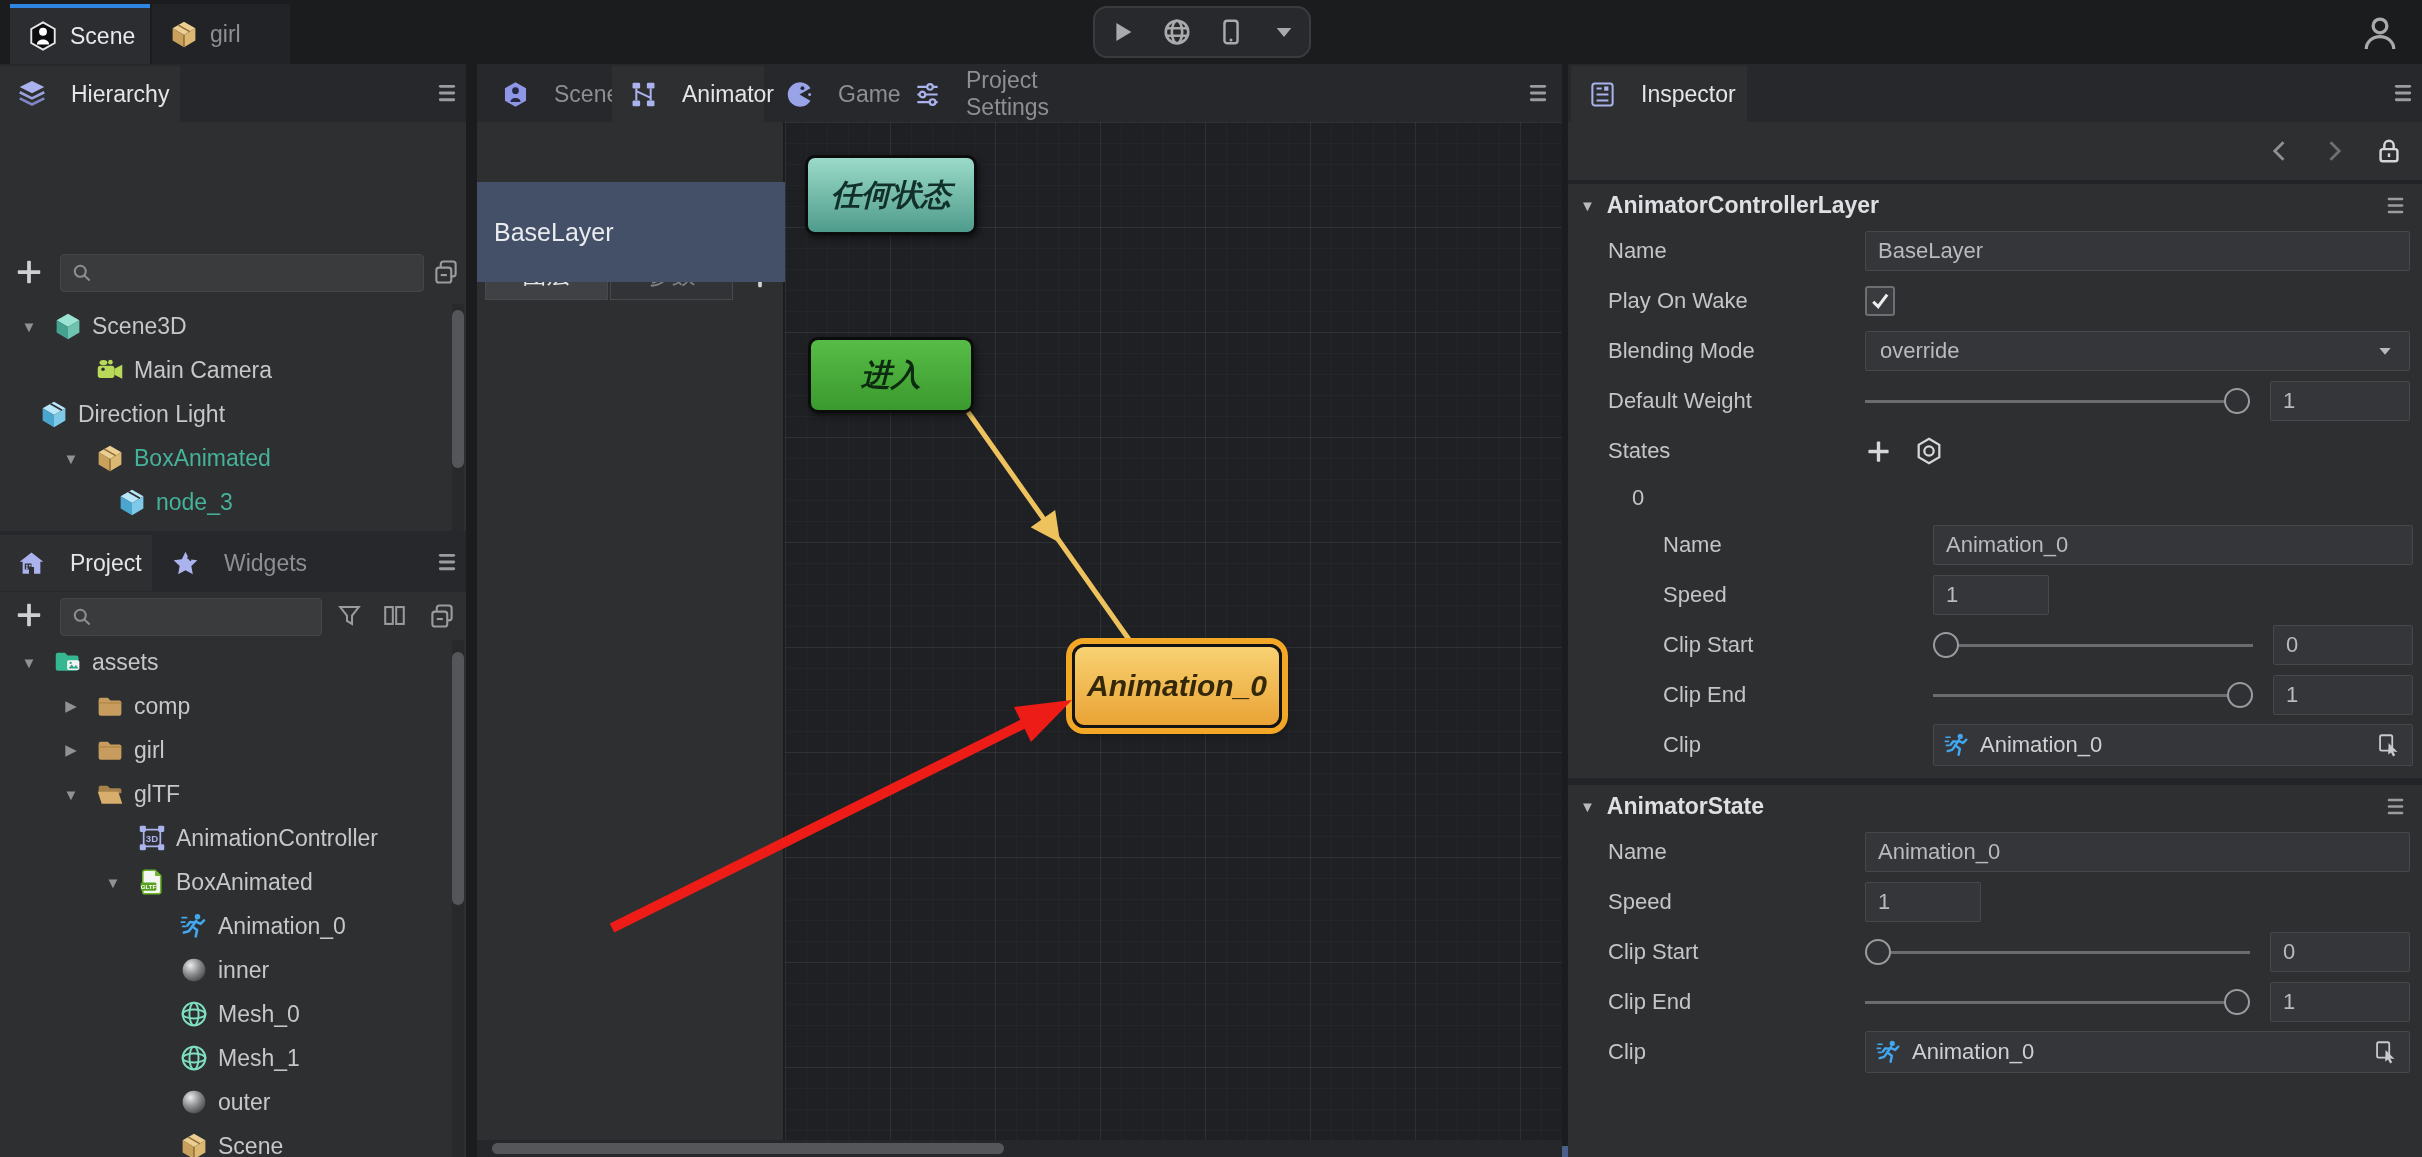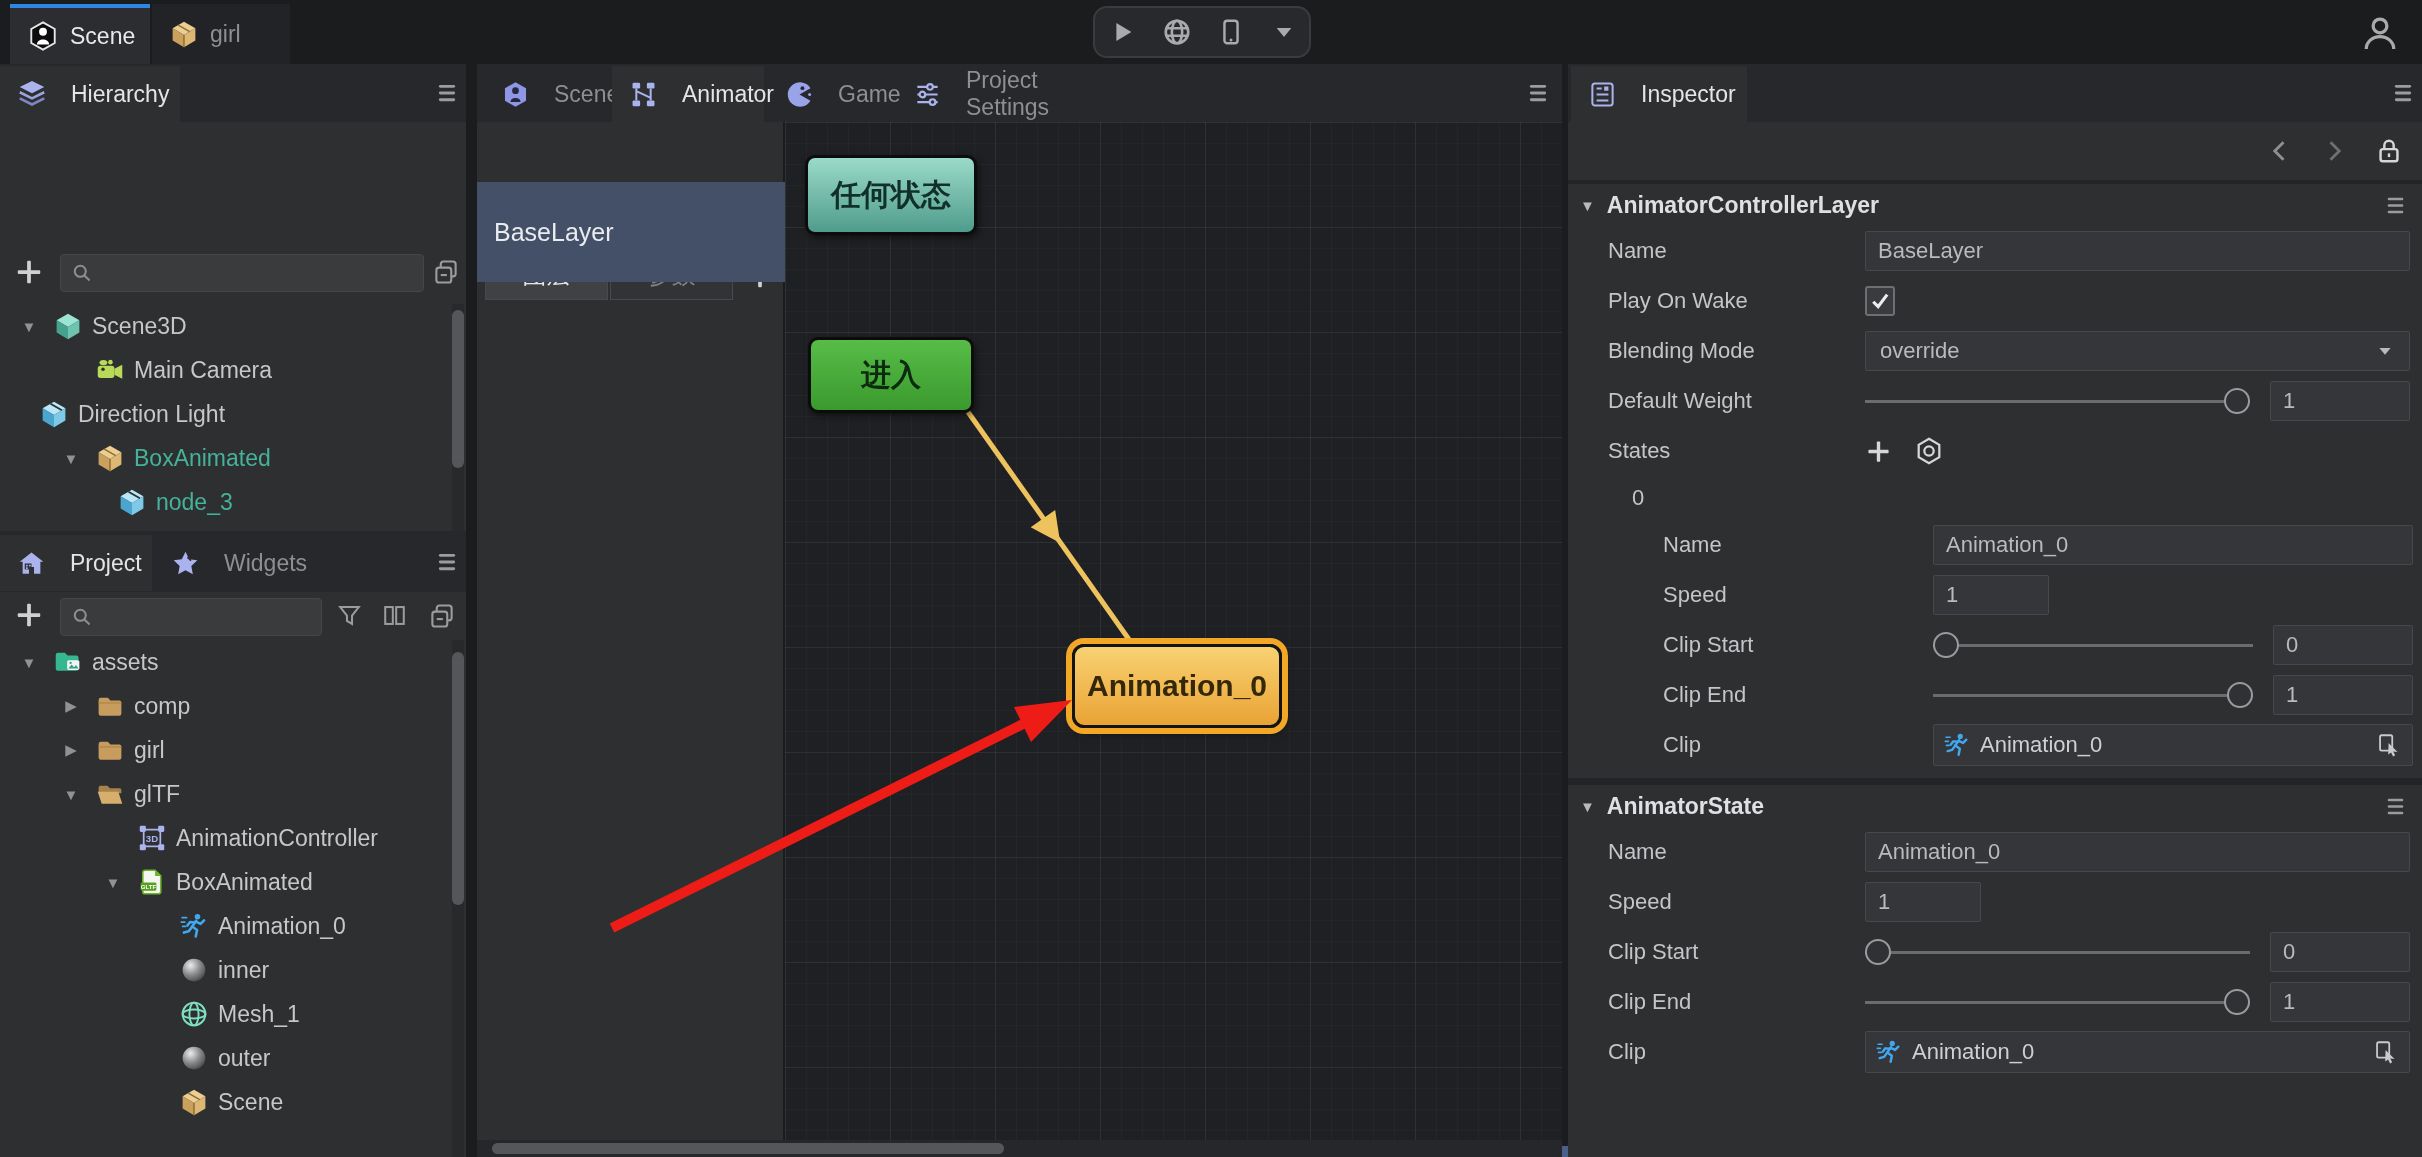--- a/index.html
+++ b/index.html
@@ -547,20 +547,27 @@
           <svg class="ic" width="28" height="28">
             <use href="#sym-sphere"></use>
           </svg>
           <span class="tlabel">inner</span>
         </div>
         <div class="trow" style="padding-left: 140px;">
           <span class="tarrow"></span>
           <svg class="ic" width="28" height="28">
             <use href="#sym-wire-sphere"></use>
           </svg>
+          <span class="tlabel">Mesh_0</span>
+        </div>
+        <div class="trow" style="padding-left: 140px;">
+          <span class="tarrow"></span>
+          <svg class="ic" width="28" height="28">
+            <use href="#sym-wire-sphere"></use>
+          </svg>
           <span class="tlabel">Mesh_1</span>
         </div>
         <div class="trow" style="padding-left: 140px;">
           <span class="tarrow"></span>
           <svg class="ic" width="28" height="28">
             <use href="#sym-sphere"></use>
           </svg>
           <span class="tlabel">outer</span>
         </div>
         <div class="trow" style="padding-left: 140px;">
@@ -586,21 +593,21 @@
         <span>参数</span>
       </div>
     <svg class="ic plus-glyph" style="position:absolute;left:268px;top:139px;" width="30" height="30">
         <use href="#sym-plus"></use>
       </svg>
     <div class="layer-card" style="left:0;top:60px;width:306px;height:100px;">
       <span>BaseLayer</span>
     </div>
   </div>
 
-  <div class="abs canvas" style="left:785px;top:122px;width:777px;height:1018px;">
+  <div class="abs canvas" style="left:785px;top:122px;width:777px;height:1018px;font-style:italic;">
     <svg style="position:absolute;left:0;top:0;width:777px;height:1018px;pointer-events:none;">
       <path d="M183 290 L350 526" stroke="#eec35e" stroke-width="5" fill="none"></path>
       <path d="M-14 -15 L16 0 L-14 15 Z" fill="#eec35e" transform="translate(266,408) rotate(54.7)"></path>
     </svg>
     <div class="fsm-node node-any" style="left:20px;top:33px;width:172px;height:80px;">
       <span>任何状态</span>
     </div>
     <div class="fsm-node node-entry" style="left:23px;top:215px;width:166px;height:76px;">
       <span>进入</span>
     </div>

